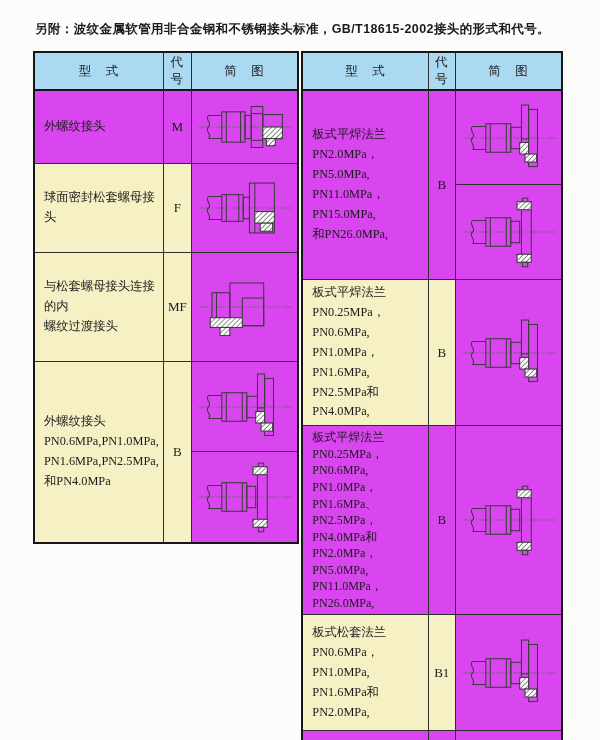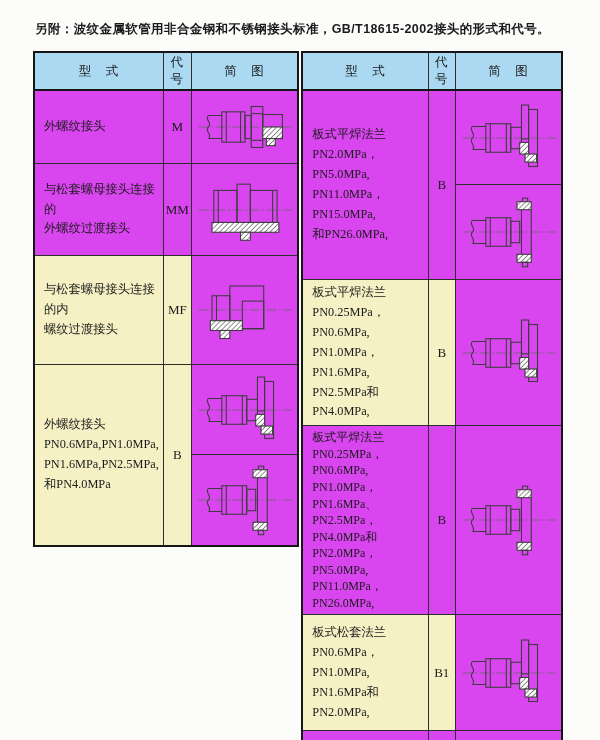--- a/index.html
+++ b/index.html
@@ -84,36 +84,37 @@
                     <line x1="62" y1="25" x2="75" y2="25"></line>
                     <line x1="62" y1="55" x2="75" y2="55"></line>
                     <rect x="75" y="26" width="22" height="27"></rect>
                     <rect x="75" y="40" width="22" height="13" fill="url(#hx)"></rect>
                     <rect x="79" y="53" width="10" height="8" fill="url(#hx)"></rect>
                   </g>
                 </svg>
               </div>
         </td>
       </tr>
-      <tr style="height:92px">
-        <td class="type">与松套螺母接头连接的
-外螺纹过渡接头</td>
-        <td class="code">MM</td>
-        <td class="diag">
-          <div class="dsingle">
-                <svg viewBox="0 0 110 80" width="98" height="72">
-                  <line x1="3" y1="40" x2="107" y2="40" stroke="#666" stroke-width="0.9" stroke-dasharray="11 3 2 3"></line>
-                  <g fill="none" stroke="#3d3d3d" stroke-width="1.2">
-                    <rect x="20" y="18" width="26" height="36"></rect>
-                    <line x1="25" y1="18" x2="25" y2="54"></line>
-                    <rect x="46" y="11" width="15" height="50"></rect>
-                    <rect x="61" y="18" width="30" height="36"></rect>
-                    <line x1="86" y1="18" x2="86" y2="54"></line>
-                    <rect x="18" y="54" width="75" height="11" fill="url(#hx)"></rect>
-                    <rect x="50" y="65" width="11" height="9" fill="url(#hx)"></rect>
+      <tr style="height:89px">
+        <td class="type hl">球面密封松套螺母接头</td>
+        <td class="code hl">F</td>
+        <td class="diag">
+          <div class="dsingle">
+                <svg viewBox="0 0 110 80" width="98" height="72">
+                  <line x1="3" y1="40" x2="107" y2="40" stroke="#666" stroke-width="0.9" stroke-dasharray="11 3 2 3"></line>
+                  <g fill="none" stroke="#3d3d3d" stroke-width="1.2">
+                    <path d="M14,27 h15 M14,53 h15 M14,27 c-5,4 5,9 0,13 c-5,4 5,9 0,13"></path>
+                    <rect x="29" y="25" width="24" height="30"></rect>
+                    <line x1="34" y1="25" x2="34" y2="55"></line>
+                    <line x1="48" y1="25" x2="48" y2="55"></line>
+                    <rect x="53" y="28" width="7" height="24"></rect>
+                    <rect x="60" y="12" width="28" height="56"></rect>
+                    <line x1="66" y1="12" x2="66" y2="68"></line>
+                    <rect x="66" y="44" width="22" height="13" fill="url(#hx)"></rect>
+                    <rect x="72" y="57" width="14" height="9" fill="url(#hx)"></rect>
                   </g>
                 </svg>
               </div>
         </td>
       </tr>
       <tr style="height:109px">
         <td class="type hl">与松套螺母接头连接的内
 螺纹过渡接头</td>
         <td class="code hl">MF</td>
         <td class="diag">

